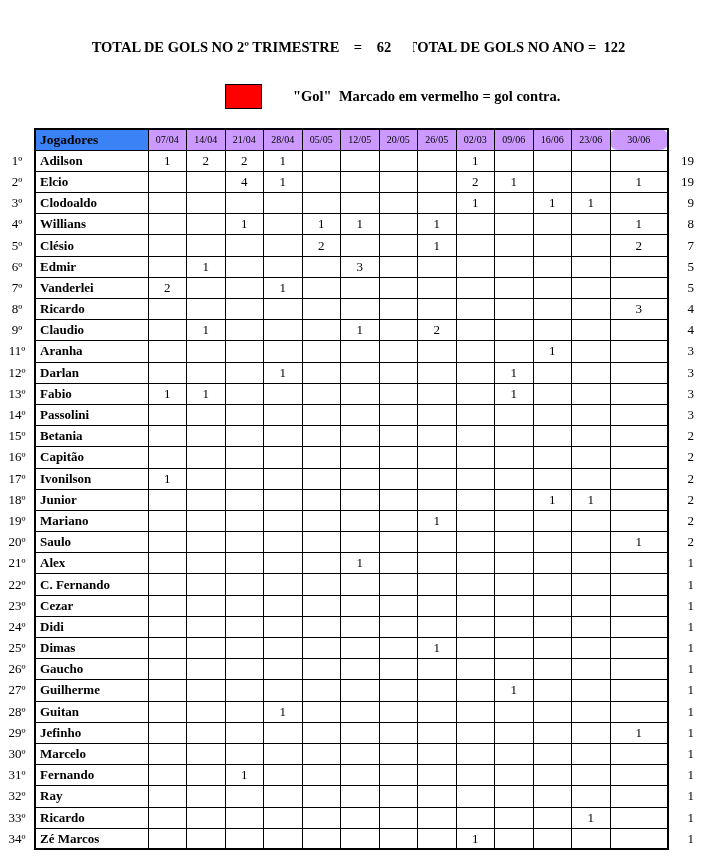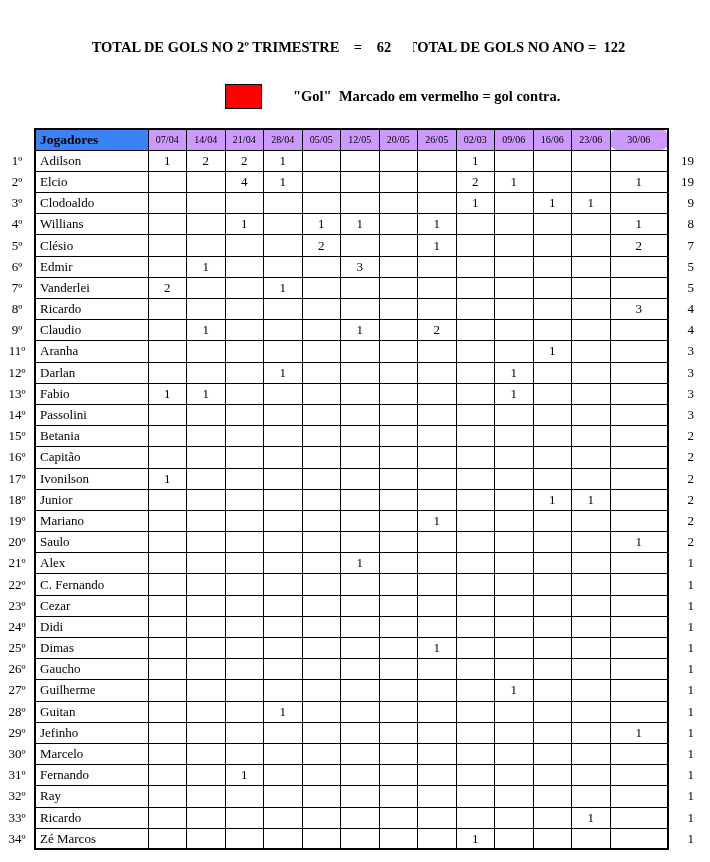--- a/index.html
+++ b/index.html
@@ -47,21 +47,21 @@
   }
   .date-th  {
     width: 38.5px; border: 1px solid var(--grid); border-top-width: 2px;
     background: var(--header-bg); text-align: center; font-size: 10px; margin-left: 28px;
   }
   .date-th.last-date { width: 58px; border-right-width: 2px; border-radius: 8px; }
   .total-th { width: 30px; border: none; }
   .rank-td  { border: none; text-align: center; padding-right: 8px; }
   .name-td  {
     border: 1px solid var(--grid); border-left-width: 2px;
-    text-align: left; padding-left: 4px;
+    text-align: left; padding-left: 4px; font-weight: bold;
   }
   .val-td   { border: 1px solid var(--grid); text-align: center; }
   .val-td.last { border-right-width: 2px; }
   .total-td { border: none; text-align: right; padding-right: 4px; }
   tr.last-row .name-td, tr.last-row .val-td { border-bottom-width: 2px; }
 </style>
 </head>
 <body>
 
 <div class="title-row">

